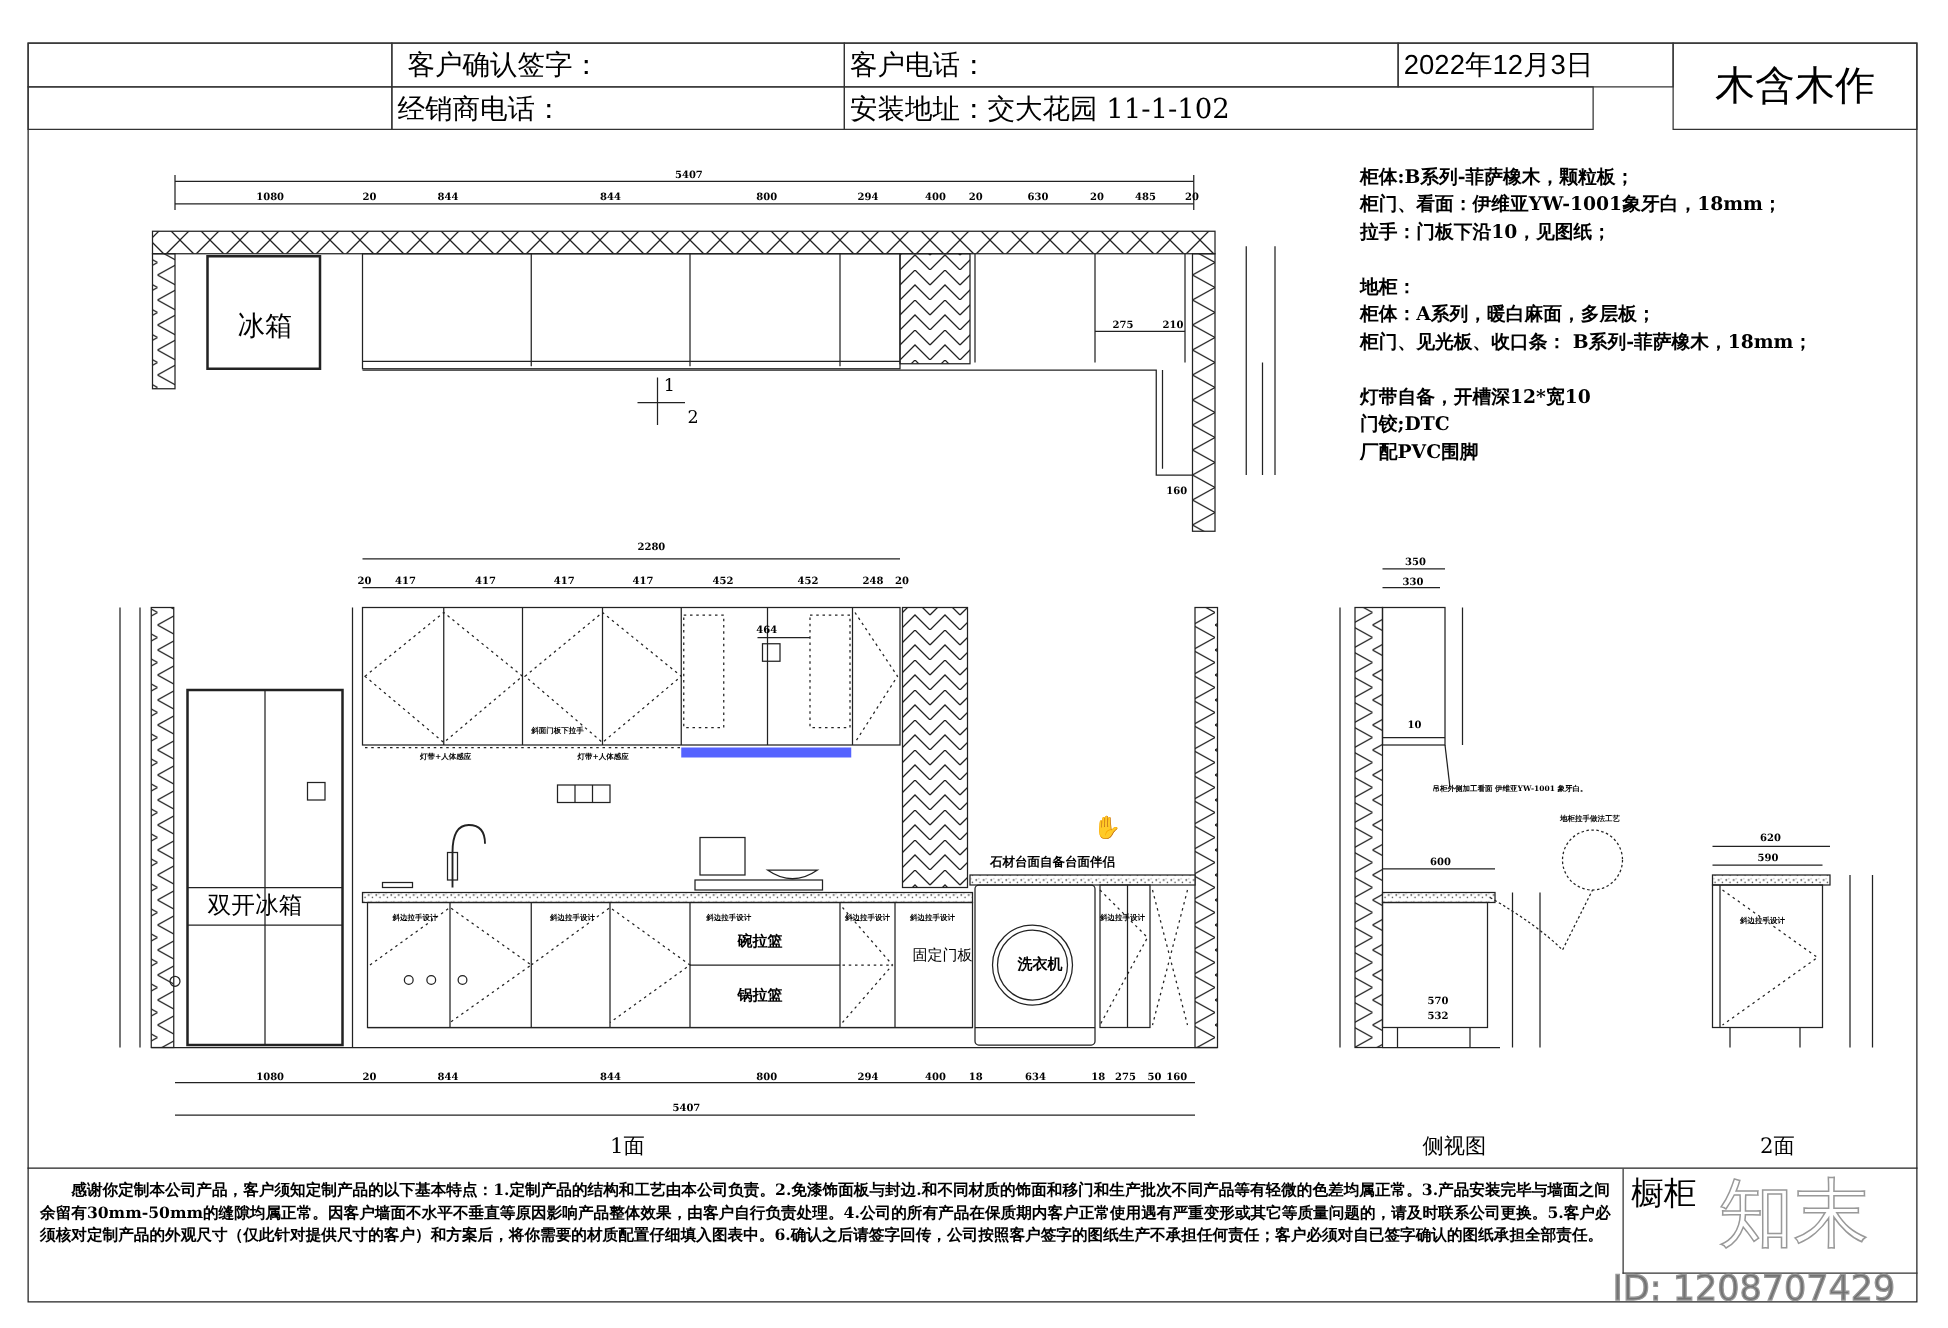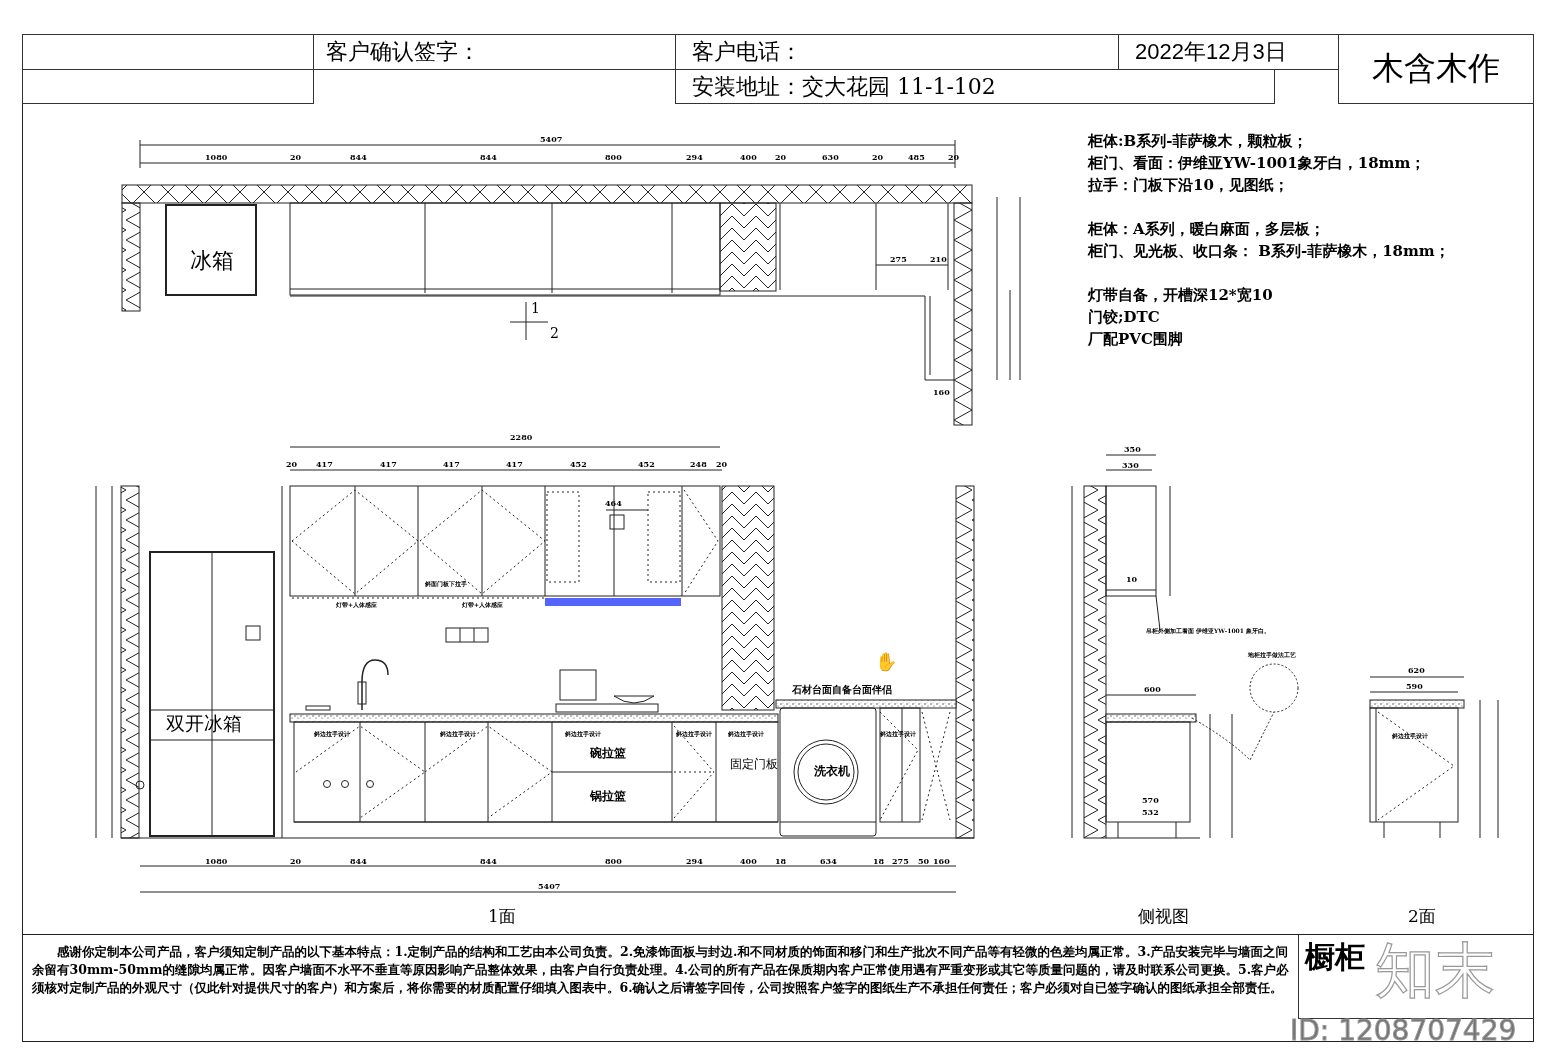--- a/index.html
+++ b/index.html
@@ -1,51 +1,53 @@
 <!DOCTYPE html>
 <html><head>
 <meta charset="utf-8">
 <style>
   html,body{margin:0;padding:0;background:#fff;}
   body{width:1558px;height:1062px;position:relative;overflow:hidden;font-family:"DejaVu Serif","Liberation Serif",serif;color:#000;}
   .frame{position:absolute;left:22px;top:34px;width:1512px;height:1008px;border:1.5px solid #222;box-sizing:border-box;}
   .hdr{position:absolute;left:22px;top:34px;width:1512px;height:70px;}
-  .cell{position:absolute;border:1.2px solid #333;box-sizing:border-box;font-size:22px;padding:2px 16px;white-space:nowrap;display:flex;align-items:center;}
+  .cell{position:absolute;border:1.2px solid #333;box-sizing:border-box;font-size:22px;padding:2px 4px;white-space:nowrap;display:flex;align-items:center;}
   .brand{font-size:32px;justify-content:center;}
   .notes{position:absolute;left:1088px;top:130px;font-size:15px;font-weight:bold;line-height:22px;}
   .notes div{height:22px;white-space:nowrap;}
   .footer{position:absolute;left:22px;top:934px;width:1512px;height:108px;border-top:1.5px solid #222;box-sizing:border-box;}
   .decl{position:absolute;left:10px;top:8px;width:1262px;font-size:12.5px;line-height:18px;font-weight:bold;}
   .decl p{margin:0;}
   .cabtitle{position:absolute;left:1276px;top:0;width:236px;height:84px;border-left:1.2px solid #333;border-bottom:1.2px solid #333;box-sizing:border-box;}
-  .cabname{position:absolute;left:6px;top:2px;font-size:30px;font-weight:bold;}
+  .cabname{position:absolute;left:6px;top:2px;font-size:26px;font-weight:normal;}
   .wm-logo{position:absolute;left:76px;top:-4px;font-size:60px;color:#fff;-webkit-text-stroke:1.2px #999;font-family:"DejaVu Sans",sans-serif;}
   .wm-id{position:absolute;left:1290px;top:1014px;font-size:28px;color:#737373;-webkit-text-stroke:1px #999;font-family:"DejaVu Sans",sans-serif;}
   svg text{font-family:"DejaVu Serif","Liberation Serif",serif;}
 </style>
 </head>
 <body>
 
 <div class="frame"></div>
 
 <div class="hdr">
   <div class="cell" style="left:0;top:0;width:292px;height:36px;"></div>
   <div class="cell" style="left:0;top:35px;width:292px;height:35px;"></div>
   <div class="cell" style="left:291px;top:0;width:363px;height:36px;padding-left:12px;">客户确认签字：</div>
+  <div class="cell" style="left:291px;top:35px;width:363px;height:35px;">经销商电话：</div>
   <div class="cell" style="left:653px;top:0;width:444px;height:36px;">客户电话：</div>
   <div class="cell" style="left:1096px;top:0;width:221px;height:36px;font-family:'Liberation Sans',sans-serif;text-align:right;">2022年12月3日</div>
   <div class="cell" style="left:653px;top:35px;width:600px;height:35px;">安装地址：交大花园 11-1-102</div>
   <div class="cell brand" style="left:1316px;top:0;width:196px;height:70px;">木含木作</div>
 </div>
 
 <div class="notes">
   <div>柜体:B系列-菲萨橡木，颗粒板；</div>
   <div>柜门、看面：伊维亚YW-1001象牙白，18mm；</div>
   <div>拉手：门板下沿10，见图纸；</div>
   <div></div>
+  <div>地柜：</div>
   <div>柜体：A系列，暖白麻面，多层板；</div>
   <div>柜门、见光板、收口条： B系列-菲萨橡木，18mm；</div>
   <div></div>
   <div>灯带自备，开槽深12*宽10</div>
   <div>门铰;DTC</div>
   <div>厂配PVC围脚</div>
 </div>
 
 <svg style="position:absolute;left:0;top:0" width="1558" height="1062">
   <defs>

